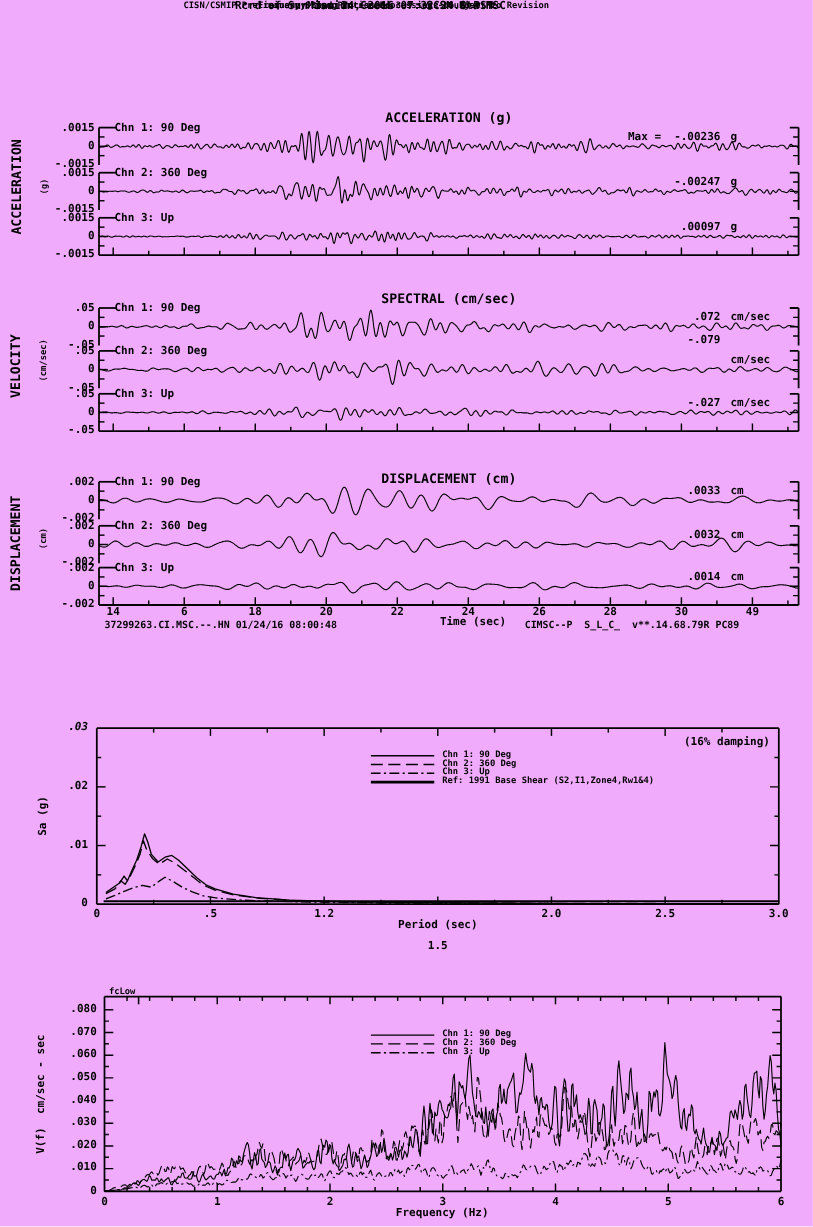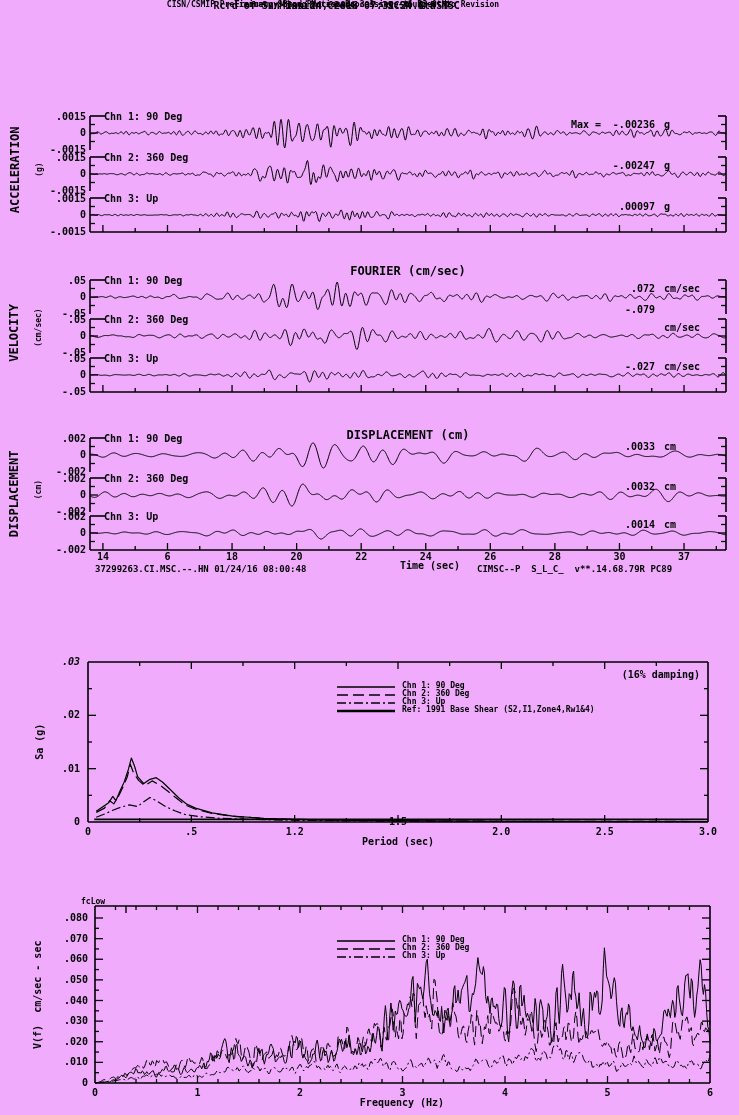--- a/index.html
+++ b/index.html
@@ -323,21 +323,22 @@
       <polyline points="95.0,1083.0 96.1,1082.9 97.2,1082.6 98.3,1082.4 99.4,1082.3 100.5,1082.3 101.6,1082.2 102.7,1082.0 103.8,1082.1 104.9,1082.1 106.0,1081.8 107.1,1081.6 108.2,1081.9 109.3,1082.1 110.4,1081.6 111.5,1080.8 112.6,1080.1 113.7,1079.7 114.8,1080.3 115.9,1080.5 117.0,1079.2 118.1,1078.1 119.2,1077.9 120.3,1076.5 121.4,1075.4 122.5,1075.6 123.6,1075.5 124.7,1076.6 125.8,1077.9 126.9,1076.4 128.0,1073.9 129.1,1073.0 130.2,1072.3 131.3,1072.1 132.4,1073.2 133.5,1074.0 134.6,1072.0 135.7,1068.7 136.8,1069.6 137.9,1072.8 139.0,1072.7 140.1,1072.8 141.2,1073.0 142.3,1070.9 143.4,1071.9 144.5,1074.6 145.6,1073.5 146.7,1071.7 147.8,1073.3 148.9,1074.4 150.0,1073.0 151.1,1072.3 152.2,1071.0 153.3,1070.7 154.4,1073.9 155.5,1076.8 156.6,1077.1 157.7,1074.5 158.8,1072.4 159.9,1073.1 161.0,1071.5 162.1,1069.4 163.2,1070.4 164.3,1070.1 165.4,1066.7 166.5,1066.3 167.6,1070.2 168.7,1071.2 169.8,1070.9 170.9,1070.2 172.0,1068.3 173.1,1067.8 174.2,1065.1 175.3,1065.5 176.4,1069.4 177.5,1068.8 178.6,1069.1 179.7,1073.0 180.8,1074.7 181.9,1073.5 183.0,1070.1 184.1,1067.6 185.2,1068.9 186.3,1071.6 187.4,1072.7 188.5,1071.6 189.6,1070.6 190.7,1069.3 191.8,1069.2 192.9,1071.0 194.0,1072.0 195.1,1071.6 196.2,1068.7 197.3,1067.5 198.4,1067.7 199.5,1065.3 200.6,1066.1 201.7,1069.0 202.8,1065.9 203.9,1062.9 205.0,1067.2 206.1,1066.8 207.2,1061.5 208.3,1061.9 209.4,1059.0 210.5,1052.8 211.6,1054.2 212.7,1061.0 213.8,1060.5 214.9,1055.3 216.0,1057.5 217.1,1057.7 218.2,1054.0 219.3,1056.1 220.4,1055.2 221.5,1048.8 222.6,1044.7 223.7,1040.8 224.8,1038.6 225.9,1041.1 227.0,1048.7 228.1,1059.5 229.2,1062.7 230.3,1054.9 231.4,1047.8 232.5,1051.5 233.6,1059.3 234.7,1057.6 235.8,1045.7 236.9,1044.3 238.0,1053.6 239.1,1055.4 240.2,1056.8 241.3,1061.4 242.4,1059.8 243.5,1056.7 244.6,1056.1 245.7,1057.4 246.8,1062.7 247.9,1066.1 249.0,1063.5 250.1,1059.9 251.2,1062.0 252.3,1065.7 253.4,1065.8 254.5,1061.9 255.6,1061.2 256.7,1061.5 257.8,1051.9 258.9,1048.3 260.0,1053.6 261.1,1050.0 262.2,1049.3 263.3,1059.6 264.4,1064.2 265.5,1058.9 266.6,1054.4 267.7,1054.7 268.8,1052.1 269.9,1045.9 271.0,1044.0 272.1,1046.2 273.2,1048.4 274.3,1055.2 275.4,1062.0 276.5,1060.9 277.6,1059.0 278.7,1057.8 279.8,1056.7 280.9,1057.5 282.0,1055.5 283.1,1056.9 284.2,1061.4 285.3,1063.4 286.4,1062.0 287.5,1054.7 288.6,1046.3 289.7,1045.9 290.8,1056.1 291.9,1058.0 293.0,1045.2 294.1,1041.2 295.2,1042.9 296.3,1036.4 297.4,1038.0 298.5,1047.5 299.6,1043.5 300.7,1041.1 301.8,1053.6 302.9,1058.1 304.0,1054.4 305.1,1057.7 306.2,1059.7 307.3,1060.5 308.4,1064.1 309.5,1062.9 310.6,1061.0 311.7,1059.3 312.8,1054.0 313.9,1054.2 315.0,1052.5 316.1,1043.6 317.2,1040.1 318.3,1045.7 319.4,1055.4 320.5,1061.0 321.6,1060.0 322.7,1051.7 323.8,1048.7 324.9,1052.5 326.0,1050.9 327.1,1055.9 328.2,1062.5 329.3,1060.1 330.4,1054.1 331.5,1050.0 332.6,1054.8 333.7,1061.3 334.8,1059.8 335.9,1053.9 337.0,1051.2 338.1,1045.6 339.2,1039.0 340.3,1040.8 341.4,1046.3 342.5,1051.4 343.6,1049.7 344.7,1041.3 345.8,1040.1 346.9,1047.7 348.0,1043.7 349.1,1034.9 350.2,1042.0 351.3,1052.1 352.4,1053.6 353.5,1054.8 354.6,1051.8 355.7,1049.2 356.8,1054.6 357.9,1050.5 359.0,1043.2 360.1,1043.0 361.2,1047.4 362.3,1051.9 363.4,1045.9 364.5,1045.2 365.6,1054.0 366.7,1051.8 367.8,1046.4 368.9,1048.2 370.0,1052.0 371.1,1047.3 372.2,1033.9 373.3,1033.6 374.4,1041.3 375.5,1043.3 376.6,1035.6 377.7,1026.5 378.8,1027.7 379.9,1033.8 381.0,1047.0 382.1,1051.2 383.2,1035.8 384.3,1017.0 385.4,1005.6 386.5,1016.4 387.6,1039.8 388.7,1039.7 389.8,1015.8 390.9,1003.0 392.0,1013.6 393.1,1030.2 394.2,1025.7 395.3,1011.0 396.4,1014.4 397.5,1013.7 398.6,1004.0 399.7,1000.3 400.8,1002.2 401.9,1008.6 403.1,1010.7 404.2,1014.4 405.3,1016.0 406.4,1016.4 407.5,1015.0 408.6,1009.2 409.7,1007.5 410.8,995.4 411.9,980.1 413.0,976.5 414.1,996.9 415.2,1022.1 416.3,1007.1 417.4,983.4 418.5,986.2 419.6,989.0 420.7,986.8 421.8,994.0 422.9,998.8 424.0,990.1 425.1,975.3 426.2,962.2 427.3,959.2 428.4,975.8 429.5,993.4 430.6,1000.4 431.7,1009.0 432.8,1014.9 433.9,1015.6 435.0,1010.6 436.1,1012.1 437.2,1016.2 438.3,1010.8 439.4,1020.4 440.5,1021.4 441.6,1006.4 442.7,1019.7 443.8,1033.0 444.9,1021.8 446.0,1015.9 447.1,1010.0 448.2,1008.1 449.3,1021.5 450.4,1020.3 451.5,1013.7 452.6,1009.4 453.7,989.3 454.8,985.7 455.9,1003.0 457.0,1000.2 458.1,990.1 459.2,1001.5 460.3,1003.4 461.4,990.6 462.5,987.7 463.6,984.7 464.7,982.7 465.8,979.2 466.9,975.5 468.0,993.8 469.1,1011.6 470.2,1011.4 471.3,1001.1 472.4,993.5 473.5,994.8 474.6,989.8 475.7,983.2 476.8,967.9 477.9,957.6 479.0,965.8 480.1,971.3 481.2,973.4 482.3,974.6 483.4,966.6 484.5,973.0 485.6,996.4 486.7,1003.2 487.8,996.2 488.9,1003.0 490.0,1013.5 491.1,999.9 492.2,997.8 493.3,1006.7 494.4,1006.0 495.5,1008.8 496.6,1004.0 497.7,1004.7 498.8,1018.5 499.9,1025.6 501.0,1026.7 502.1,1021.1 503.2,1002.4 504.3,987.5 505.4,989.1 506.5,1010.2 507.6,1034.8 508.7,1041.8 509.8,1027.1 510.9,1001.3 512.0,989.3 513.1,980.8 514.2,984.0 515.3,1012.8 516.4,1028.3 517.5,1028.2 518.6,1016.2 519.7,987.0 520.8,985.2 521.9,1006.0 523.0,1002.6 524.1,995.3 525.2,1010.7 526.3,1017.3 527.4,1013.2 528.5,1016.7 529.6,1019.1 530.7,1024.3 531.8,1031.3 532.9,1030.2 534.0,1014.4 535.1,998.5 536.2,1006.3 537.3,1030.7 538.4,1030.8 539.5,1005.1 540.6,999.6 541.7,1004.4 542.8,1009.6 543.9,1030.0 545.0,1031.9 546.1,1019.9 547.2,1016.4 548.3,1003.5 549.4,1006.2 550.5,1030.7 551.6,1042.4 552.7,1039.9 553.8,1032.9 554.9,1017.7 556.0,992.6 557.1,987.6 558.2,1010.7 559.3,1023.5 560.4,1004.4 561.5,973.5 562.6,964.3 563.7,977.0 564.8,988.4 565.9,999.2 567.0,1012.3 568.1,1009.3 569.2,993.7 570.3,995.0 571.4,999.7 572.5,975.4 573.6,971.0 574.7,990.7 575.8,996.4 576.9,1008.7 578.0,1005.1 579.1,992.8 580.2,1010.0 581.3,1026.1 582.4,1015.9 583.5,1008.5 584.6,1024.6 585.7,1037.8 586.8,1037.2 587.9,1036.0 589.0,1021.0 590.1,992.1 591.2,994.6 592.3,1010.4 593.4,1000.0 594.5,992.5 595.6,997.4 596.7,990.8 597.8,992.3 598.9,1012.6 600.0,1014.5 601.1,1010.2 602.2,1001.0 603.3,968.3 604.4,947.8 605.5,960.9 606.6,976.2 607.7,979.5 608.8,983.1 609.9,988.2 611.0,998.7 612.1,994.8 613.2,983.5 614.3,977.7 615.4,982.6 616.5,1001.4 617.6,1014.0 618.7,1024.2 619.8,1026.3 620.9,1011.5 622.0,1007.8 623.1,1023.0 624.2,1027.6 625.3,1017.0 626.4,1012.7 627.5,1014.4 628.6,1004.3 629.7,1007.4 630.8,1027.6 631.9,1030.8 633.0,1026.7 634.1,1031.6 635.2,1035.5 636.3,1036.7 637.4,1040.0 638.5,1032.3 639.6,1025.6 640.7,1035.0 641.8,1040.1 642.9,1042.0 644.0,1047.3 645.1,1047.5 646.2,1039.3 647.3,1033.9 648.4,1039.6 649.5,1040.7 650.6,1042.2 651.7,1045.9 652.8,1037.4 653.9,1028.5 655.0,1030.9 656.1,1039.6 657.2,1041.1 658.3,1038.6 659.4,1036.9 660.5,1034.6 661.6,1034.1 662.7,1022.8 663.8,1011.3 664.9,1009.9 666.0,1013.6 667.1,1016.3 668.2,1008.9 669.3,1012.7 670.4,1017.7 671.5,1007.0 672.6,1000.4 673.7,1004.7 674.8,1017.4 675.9,1012.2 677.0,988.1 678.1,985.6 679.2,998.2 680.3,1006.1 681.4,1013.7 682.5,1015.9 683.6,1004.1 684.7,983.9 685.8,975.5 686.9,975.2 688.0,973.7 689.1,990.0 690.2,998.2 691.3,978.7 692.4,981.7 693.5,1005.4 694.6,1017.4 695.7,1010.0 696.8,995.2 697.9,987.4 699.0,972.1 700.1,959.7 701.2,965.3 702.3,986.5 703.4,994.4 704.5,984.6 705.6,992.0 706.7,1012.7 707.8,1026.9 708.9,1029.7 710.0,1042.6" fill="none" stroke="#000" stroke-width="1" stroke-linejoin="round"></polyline>
       <polyline points="95.0,1083.0 96.1,1082.7 97.2,1082.5 98.3,1082.5 99.4,1082.1 100.5,1081.5 101.6,1081.0 102.7,1080.2 103.8,1079.7 104.9,1079.7 106.0,1079.8 107.1,1079.3 108.2,1079.0 109.3,1079.4 110.4,1078.5 111.5,1077.6 112.6,1077.3 113.7,1077.0 114.8,1077.9 115.9,1078.6 117.0,1077.4 118.1,1076.6 119.2,1077.5 120.3,1076.4 121.4,1074.7 122.5,1076.4 123.6,1076.2 124.7,1073.3 125.8,1073.9 126.9,1075.6 128.0,1074.3 129.1,1072.3 130.2,1071.6 131.3,1070.8 132.4,1069.5 133.5,1068.0 134.6,1067.8 135.7,1068.0 136.8,1066.3 137.9,1065.4 139.0,1066.7 140.1,1067.4 141.2,1065.3 142.3,1065.6 143.4,1068.3 144.5,1066.9 145.6,1063.5 146.7,1060.4 147.8,1059.1 148.9,1061.3 150.0,1064.9 151.1,1064.8 152.2,1060.9 153.3,1061.9 154.4,1067.3 155.5,1065.4 156.6,1060.5 157.7,1062.1 158.8,1062.5 159.9,1059.2 161.0,1059.5 162.1,1059.5 163.2,1060.2 164.3,1063.1 165.4,1062.3 166.5,1061.8 167.6,1064.0 168.7,1066.6 169.8,1069.6 170.9,1071.5 172.0,1072.0 173.1,1071.9 174.2,1071.6 175.3,1067.7 176.4,1064.6 177.5,1067.7 178.6,1069.1 179.7,1064.7 180.8,1061.4 181.9,1060.2 183.0,1061.5 184.1,1065.4 185.2,1067.7 186.3,1064.6 187.4,1059.0 188.5,1056.4 189.6,1059.1 190.7,1061.9 191.8,1060.6 192.9,1061.3 194.0,1063.2 195.1,1062.9 196.2,1063.1 197.3,1064.6 198.4,1065.2 199.5,1063.8 200.6,1060.8 201.7,1057.4 202.8,1059.0 203.9,1066.0 205.0,1069.0 206.1,1068.1 207.2,1068.6 208.3,1066.4 209.4,1064.8 210.5,1064.5 211.6,1059.7 212.7,1055.6 213.8,1058.4 214.9,1062.6 216.0,1058.9 217.1,1050.8 218.2,1051.8 219.3,1059.1 220.4,1057.2 221.5,1051.4 222.6,1050.6 223.7,1050.3 224.8,1051.0 225.9,1055.5 227.0,1058.4 228.1,1055.4 229.2,1054.2 230.3,1057.6 231.4,1055.6 232.5,1051.1 233.6,1049.2 234.7,1043.1 235.8,1038.5 236.9,1042.1 238.0,1043.8 239.1,1039.7 240.2,1043.8 241.3,1055.2 242.4,1059.5 243.5,1056.6 244.6,1050.3 245.7,1045.5 246.8,1046.2 247.9,1049.2 249.0,1052.4 250.1,1058.3 251.2,1064.9 252.3,1068.2 253.4,1062.8 254.5,1050.2 255.6,1044.0 256.7,1046.9 257.8,1050.8 258.9,1051.9 260.0,1054.5 261.1,1060.0 262.2,1059.9 263.3,1055.4 264.4,1054.4 265.5,1053.2 266.6,1051.8 267.7,1055.5 268.8,1058.3 269.9,1056.8 271.0,1056.2 272.1,1054.5 273.2,1050.8 274.3,1054.8 275.4,1057.6 276.5,1054.8 277.6,1056.7 278.7,1054.0 279.8,1047.7 280.9,1048.7 282.0,1052.9 283.1,1055.7 284.2,1056.0 285.3,1055.7 286.4,1052.4 287.5,1050.9 288.6,1050.8 289.7,1043.1 290.8,1036.9 291.9,1035.5 293.0,1040.4 294.1,1046.4 295.2,1046.2 296.3,1049.5 297.4,1049.2 298.5,1044.2 299.6,1040.3 300.7,1036.9 301.8,1038.9 302.9,1046.7 304.0,1055.7 305.1,1053.9 306.2,1046.0 307.3,1050.6 308.4,1061.1 309.5,1061.5 310.6,1053.2 311.7,1049.8 312.8,1049.9 313.9,1047.1 315.0,1052.5 316.1,1061.4 317.2,1060.1 318.3,1057.7 319.4,1057.7 320.5,1050.8 321.6,1044.8 322.7,1046.1 323.8,1050.6 324.9,1055.9 326.0,1053.8 327.1,1044.2 328.2,1043.3 329.3,1046.2 330.4,1046.2 331.5,1051.0 332.6,1055.1 333.7,1056.5 334.8,1055.1 335.9,1054.8 337.0,1050.5 338.1,1036.7 339.2,1037.3 340.3,1043.0 341.4,1039.2 342.5,1042.9 343.6,1048.5 344.7,1048.6 345.8,1040.0 346.9,1027.0 348.0,1028.7 349.1,1040.9 350.2,1050.5 351.3,1053.4 352.4,1051.0 353.5,1052.9 354.6,1050.3 355.7,1045.8 356.8,1045.2 357.9,1037.5 359.0,1040.2 360.1,1054.5 361.2,1054.7 362.3,1043.2 363.4,1036.9 364.5,1040.5 365.6,1045.6 366.7,1041.1 367.8,1031.5 368.9,1028.8 370.0,1033.6 371.1,1040.9 372.2,1041.5 373.3,1029.6 374.4,1023.4 375.5,1025.5 376.6,1023.7 377.7,1023.9 378.8,1026.8 379.9,1035.9 381.0,1047.1 382.1,1044.4 383.2,1032.1 384.3,1027.4 385.4,1036.5 386.5,1040.2 387.6,1031.2 388.7,1026.7 389.8,1025.8 390.9,1018.0 392.0,1008.8 393.1,1013.1 394.2,1031.8 395.3,1037.2 396.4,1026.4 397.5,1033.5 398.6,1039.0 399.7,1020.8 400.8,1018.2 401.9,1038.8 403.1,1033.7 404.2,1013.5 405.3,1014.1 406.4,1009.9 407.5,1003.9 408.6,1005.1 409.7,996.9 410.8,998.8 411.9,1006.6 413.0,993.4 414.1,993.9 415.2,1023.6 416.3,1038.6 417.4,1022.6 418.5,1005.4 419.6,1003.7 420.7,1002.3 421.8,998.2 422.9,996.5 424.0,1010.8 425.1,1017.6 426.2,1005.7 427.3,1012.1 428.4,1018.2 429.5,1014.2 430.6,1023.0 431.7,1029.0 432.8,1007.9 433.9,979.4 435.0,980.2 436.1,990.6 437.2,1000.3 438.3,1022.8 439.4,1031.8 440.5,1033.7 441.6,1036.3 442.7,1031.5 443.8,1020.6 444.9,1010.2 446.0,1017.8 447.1,1020.3 448.2,1011.6 449.3,1020.0 450.4,1028.8 451.5,1014.2 452.6,1002.8 453.7,1007.7 454.8,1013.9 455.9,1016.1 457.0,1022.8 458.1,1034.3 459.2,1038.6 460.3,1036.9 461.4,1031.7 462.5,1026.9 463.6,1026.1 464.7,1032.0 465.8,1040.6 466.9,1042.5 468.0,1031.5 469.1,1025.8 470.2,1027.1 471.3,1014.6 472.4,1016.3 473.5,1036.7 474.6,1045.1 475.7,1030.4 476.8,1010.3 477.9,1017.6 479.0,1025.3 480.1,1022.6 481.2,1035.0 482.3,1043.7 483.4,1035.0 484.5,1026.8 485.6,1029.0 486.7,1021.4 487.8,1015.6 488.9,1032.9 490.0,1033.9 491.1,1015.1 492.2,1012.1 493.3,1016.3 494.4,1020.1 495.5,1023.2 496.6,1022.7 497.7,1025.3 498.8,1031.3 499.9,1029.6 501.0,1024.9 502.1,1026.7 503.2,1028.6 504.3,1038.4 505.4,1041.1 506.5,1031.5 507.6,1030.5 508.7,1033.5 509.8,1032.3 510.9,1020.8 512.0,1000.7 513.1,988.5 514.2,989.0 515.3,992.8 516.4,1001.4 517.5,1008.3 518.6,1004.0 519.7,1007.8 520.8,1024.4 521.9,1023.8 523.0,1015.4 524.1,1025.4 525.2,1035.3 526.3,1029.5 527.4,1018.7 528.5,1020.2 529.6,1019.7 530.7,1010.4 531.8,1013.1 532.9,1024.8 534.0,1036.1 535.1,1045.5 536.2,1051.5 537.3,1045.1 538.4,1033.4 539.5,1029.2 540.6,1030.9 541.7,1037.4 542.8,1034.0 543.9,1021.1 545.0,1020.5 546.1,1026.3 547.2,1026.7 548.3,1033.0 549.4,1045.1 550.5,1044.7 551.6,1038.2 552.7,1042.5 553.8,1042.0 554.9,1028.7 556.0,1022.6 557.1,1035.1 558.2,1042.0 559.3,1037.6 560.4,1039.0 561.5,1037.9 562.6,1035.9 563.7,1027.6 564.8,1026.8 565.9,1039.7 567.0,1035.6 568.1,1023.2 569.2,1023.6 570.3,1034.9 571.4,1041.3 572.5,1041.9 573.6,1034.9 574.7,1018.9 575.8,1011.4 576.9,1018.3 578.0,1036.6 579.1,1044.7 580.2,1038.3 581.3,1040.0 582.4,1038.8 583.5,1033.8 584.6,1035.2 585.7,1030.9 586.8,1034.1 587.9,1038.8 589.0,1034.8 590.1,1034.1 591.2,1030.9 592.3,1030.6 593.4,1033.1 594.5,1031.7 595.6,1031.5 596.7,1029.3 597.8,1027.9 598.9,1034.0 600.0,1040.3 601.1,1042.5 602.2,1046.3 603.3,1045.5 604.4,1043.0 605.5,1045.2 606.6,1042.1 607.7,1040.8 608.8,1045.3 609.9,1046.3 611.0,1047.8 612.1,1054.0 613.2,1051.6 614.3,1048.4 615.4,1054.5 616.5,1057.2 617.6,1052.9 618.7,1044.4 619.8,1041.8 620.9,1046.3 622.0,1051.9 623.1,1058.4 624.2,1059.6 625.3,1057.7 626.4,1054.6 627.5,1046.5 628.6,1043.2 629.7,1049.5 630.8,1052.6 631.9,1041.9 633.0,1033.8 634.1,1041.8 635.2,1048.9 636.3,1047.9 637.4,1048.8 638.5,1052.1 639.6,1050.3 640.7,1042.2 641.8,1043.0 642.9,1049.7 644.0,1042.5 645.1,1037.8 646.2,1040.2 647.3,1035.8 648.4,1041.4 649.5,1049.7 650.6,1042.8 651.7,1035.2 652.8,1034.6 653.9,1041.6 655.0,1051.1 656.1,1047.8 657.2,1039.9 658.3,1047.0 659.4,1054.3 660.5,1045.6 661.6,1039.3 662.7,1037.8 663.8,1037.0 664.9,1041.7 666.0,1042.3 667.1,1044.4 668.2,1053.0 669.3,1057.6 670.4,1052.9 671.5,1037.8 672.6,1022.9 673.7,1020.3 674.8,1021.3 675.9,1027.3 677.0,1033.3 678.1,1030.1 679.2,1036.0 680.3,1039.3 681.4,1029.3 682.5,1020.0 683.6,1019.2 684.7,1021.8 685.8,1019.1 686.9,1016.9 688.0,1021.3 689.1,1031.7 690.2,1029.7 691.3,1027.6 692.4,1043.1 693.5,1045.8 694.6,1038.3 695.7,1037.7 696.8,1034.5 697.9,1033.0 699.0,1034.9 700.1,1031.4 701.2,1022.6 702.3,1022.4 703.4,1030.5 704.5,1031.6 705.6,1027.9 706.7,1028.9 707.8,1030.9 708.9,1028.7 710.0,1020.7" fill="none" stroke="#000" stroke-width="1" stroke-linejoin="round" stroke-dasharray="11,5"></polyline>
       <polyline points="95.0,1083.0 96.1,1082.9 97.2,1082.7 98.3,1082.6 99.4,1082.5 100.5,1082.4 101.6,1082.3 102.7,1082.3 103.8,1082.1 104.9,1081.9 106.0,1081.7 107.1,1081.5 108.2,1081.3 109.3,1081.4 110.4,1081.2 111.5,1081.0 112.6,1081.2 113.7,1080.9 114.8,1080.6 115.9,1080.6 117.0,1080.4 118.1,1080.1 119.2,1079.8 120.3,1079.6 121.4,1080.1 122.5,1080.0 123.6,1079.4 124.7,1079.7 125.8,1080.5 126.9,1080.3 128.0,1079.3 129.1,1078.4 130.2,1077.8 131.3,1077.5 132.4,1078.0 133.5,1078.8 134.6,1079.0 135.7,1078.0 136.8,1076.8 137.9,1077.1 139.0,1078.7 140.1,1079.5 141.2,1078.4 142.3,1076.5 143.4,1076.1 144.5,1076.3 145.6,1075.6 146.7,1075.0 147.8,1075.7 148.9,1077.1 150.0,1077.2 151.1,1076.5 152.2,1075.7 153.3,1075.2 154.4,1075.2 155.5,1074.7 156.6,1074.2 157.7,1074.3 158.8,1073.8 159.9,1074.4 161.0,1076.1 162.1,1075.7 163.2,1074.8 164.3,1075.9 165.4,1076.5 166.5,1076.1 167.6,1076.1 168.7,1075.7 169.8,1075.2 170.9,1075.9 172.0,1076.7 173.1,1076.1 174.2,1076.6 175.3,1078.1 176.4,1078.3 177.5,1077.9 178.6,1077.8 179.7,1077.9 180.8,1076.6 181.9,1076.0 183.0,1077.2 184.1,1077.5 185.2,1077.3 186.3,1077.5 187.4,1076.7 188.5,1075.5 189.6,1075.6 190.7,1077.1 191.8,1078.3 192.9,1077.2 194.0,1075.4 195.1,1074.7 196.2,1074.5 197.3,1075.8 198.4,1076.8 199.5,1076.0 200.6,1076.5 201.7,1077.3 202.8,1076.8 203.9,1075.8 205.0,1074.2 206.1,1073.0 207.2,1073.5 208.3,1074.5 209.4,1075.0 210.5,1075.0 211.6,1074.7 212.7,1074.6 213.8,1074.7 214.9,1074.0 216.0,1072.4 217.1,1070.8 218.2,1070.8 219.3,1072.4 220.4,1072.6 221.5,1071.6 222.6,1071.9 223.7,1071.8 224.8,1072.1 225.9,1070.5 227.0,1067.7 228.1,1067.2 229.2,1068.3 230.3,1069.5 231.4,1069.7 232.5,1070.1 233.6,1070.9 234.7,1071.2 235.8,1069.9 236.9,1067.7 238.0,1068.4 239.1,1071.0 240.2,1070.0 241.3,1067.4 242.4,1066.5 243.5,1066.0 244.6,1067.4 245.7,1070.1 246.8,1071.3 247.9,1072.4 249.0,1072.3 250.1,1070.9 251.2,1070.5 252.3,1068.5 253.4,1068.1 254.5,1069.3 255.6,1067.9 256.7,1067.0 257.8,1066.8 258.9,1068.7 260.0,1071.0 261.1,1069.0 262.2,1068.9 263.3,1070.1 264.4,1068.5 265.5,1068.3 266.6,1070.1 267.7,1072.3 268.8,1074.0 269.9,1072.4 271.0,1069.5 272.1,1068.4 273.2,1067.6 274.3,1067.6 275.4,1068.2 276.5,1069.2 277.6,1071.0 278.7,1071.7 279.8,1072.0 280.9,1071.6 282.0,1069.8 283.1,1068.0 284.2,1068.7 285.3,1069.8 286.4,1068.2 287.5,1068.9 288.6,1071.0 289.7,1070.2 290.8,1068.7 291.9,1067.1 293.0,1067.7 294.1,1071.8 295.2,1073.4 296.3,1071.2 297.4,1068.3 298.5,1066.4 299.6,1064.6 300.7,1064.6 301.8,1067.6 302.9,1070.2 304.0,1070.6 305.1,1068.9 306.2,1066.6 307.3,1067.3 308.4,1067.7 309.5,1065.5 310.6,1065.3 311.7,1064.1 312.8,1061.8 313.9,1061.5 315.0,1062.1 316.1,1065.3 317.2,1067.8 318.3,1066.4 319.4,1067.0 320.5,1069.0 321.6,1069.8 322.7,1069.6 323.8,1068.4 324.9,1069.4 326.0,1070.0 327.1,1066.1 328.2,1065.4 329.3,1067.9 330.4,1066.3 331.5,1067.4 332.6,1070.4 333.7,1070.2 334.8,1068.7 335.9,1065.3 337.0,1063.9 338.1,1067.2 339.2,1071.6 340.3,1072.8 341.4,1070.6 342.5,1068.3 343.6,1067.0 344.7,1066.0 345.8,1067.1 346.9,1069.1 348.0,1069.7 349.1,1070.5 350.2,1069.3 351.3,1068.8 352.4,1070.3 353.5,1068.9 354.6,1066.0 355.7,1066.2 356.8,1068.8 357.9,1066.7 359.0,1063.2 360.1,1065.5 361.2,1065.3 362.3,1063.7 363.4,1066.6 364.5,1066.0 365.6,1064.7 366.7,1067.3 367.8,1069.5 368.9,1068.1 370.0,1063.2 371.1,1061.4 372.2,1063.4 373.3,1062.5 374.4,1059.6 375.5,1059.5 376.6,1061.8 377.7,1062.9 378.8,1061.3 379.9,1058.8 381.0,1058.5 382.1,1061.8 383.2,1066.1 384.3,1065.8 385.4,1063.3 386.5,1062.6 387.6,1064.7 388.7,1068.8 389.8,1070.6 390.9,1067.3 392.0,1062.8 393.1,1061.6 394.2,1061.6 395.3,1063.0 396.4,1065.9 397.5,1068.2 398.6,1069.0 399.7,1067.8 400.8,1067.8 401.9,1070.2 403.1,1071.1 404.2,1069.5 405.3,1068.5 406.4,1067.8 407.5,1065.3 408.6,1062.4 409.7,1060.2 410.8,1059.8 411.9,1062.7 413.0,1067.2 414.1,1068.1 415.2,1066.4 416.3,1067.6 417.4,1068.0 418.5,1065.7 419.6,1064.5 420.7,1063.8 421.8,1063.3 422.9,1066.1 424.0,1067.2 425.1,1064.1 426.2,1062.5 427.3,1060.5 428.4,1057.9 429.5,1059.9 430.6,1063.1 431.7,1062.6 432.8,1061.4 433.9,1060.8 435.0,1059.9 436.1,1064.3 437.2,1068.4 438.3,1064.6 439.4,1061.4 440.5,1062.6 441.6,1060.0 442.7,1055.6 443.8,1054.5 444.9,1058.3 446.0,1064.8 447.1,1065.5 448.2,1061.8 449.3,1062.3 450.4,1066.8 451.5,1068.7 452.6,1069.6 453.7,1069.8 454.8,1069.7 455.9,1070.7 457.0,1071.6 458.1,1070.0 459.2,1066.8 460.3,1066.6 461.4,1069.1 462.5,1070.0 463.6,1068.2 464.7,1067.5 465.8,1068.1 466.9,1068.8 468.0,1068.1 469.1,1068.6 470.2,1070.6 471.3,1068.8 472.4,1066.2 473.5,1065.2 474.6,1062.0 475.7,1059.0 476.8,1060.0 477.9,1062.8 479.0,1063.4 480.1,1062.5 481.2,1061.6 482.3,1060.3 483.4,1060.1 484.5,1060.6 485.6,1059.7 486.7,1060.4 487.8,1064.1 488.9,1066.6 490.0,1068.3 491.1,1067.9 492.2,1065.4 493.3,1063.2 494.4,1060.2 495.5,1061.3 496.6,1063.4 497.7,1062.5 498.8,1061.9 499.9,1058.2 501.0,1056.0 502.1,1056.3 503.2,1055.9 504.3,1059.5 505.4,1065.0 506.5,1066.2 507.6,1061.4 508.7,1058.6 509.8,1059.8 510.9,1060.5 512.0,1063.7 513.1,1064.4 514.2,1058.9 515.3,1057.3 516.4,1058.8 517.5,1057.0 518.6,1054.9 519.7,1056.4 520.8,1059.5 521.9,1058.2 523.0,1059.1 524.1,1060.6 525.2,1056.6 526.3,1057.0 527.4,1058.5 528.5,1055.2 529.6,1051.8 530.7,1048.9 531.8,1048.6 532.9,1049.8 534.0,1051.5 535.1,1057.6 536.2,1061.6 537.3,1059.6 538.4,1058.1 539.5,1059.4 540.6,1060.2 541.7,1055.4 542.8,1050.7 543.9,1051.7 545.0,1052.3 546.1,1054.0 547.2,1058.6 548.3,1059.3 549.4,1057.2 550.5,1057.7 551.6,1055.3 552.7,1048.6 553.8,1045.9 554.9,1046.4 556.0,1045.6 557.1,1045.4 558.2,1047.7 559.3,1050.2 560.4,1048.4 561.5,1051.1 562.6,1057.9 563.7,1059.7 564.8,1057.0 565.9,1050.9 567.0,1050.6 568.1,1057.1 569.2,1059.4 570.3,1054.8 571.4,1052.2 572.5,1057.7 573.6,1062.5 574.7,1060.1 575.8,1056.4 576.9,1053.8 578.0,1053.1 579.1,1052.8 580.2,1052.5 581.3,1053.6 582.4,1055.2 583.5,1058.7 584.6,1060.9 585.7,1062.2 586.8,1063.8 587.9,1062.8 589.0,1060.9 590.1,1059.7 591.2,1061.9 592.3,1067.0 593.4,1067.4 594.5,1065.3 595.6,1064.7 596.7,1064.1 597.8,1067.2 598.9,1067.5 600.0,1064.3 601.1,1065.2 602.2,1063.3 603.3,1062.6 604.4,1065.4 605.5,1064.0 606.6,1061.1 607.7,1063.2 608.8,1066.3 609.9,1065.7 611.0,1064.8 612.1,1062.7 613.2,1060.8 614.3,1062.9 615.4,1067.6 616.5,1071.4 617.6,1070.7 618.7,1068.7 619.8,1068.4 620.9,1065.9 622.0,1062.7 623.1,1063.9 624.2,1066.0 625.3,1066.4 626.4,1066.0 627.5,1065.1 628.6,1063.9 629.7,1062.6 630.8,1064.0 631.9,1065.0 633.0,1059.9 634.1,1055.9 635.2,1059.7 636.3,1062.8 637.4,1060.6 638.5,1061.3 639.6,1063.1 640.7,1064.4 641.8,1066.1 642.9,1067.3 644.0,1067.5 645.1,1063.6 646.2,1059.6 647.3,1061.0 648.4,1063.6 649.5,1064.1 650.6,1065.4 651.7,1066.3 652.8,1063.9 653.9,1060.0 655.0,1057.7 656.1,1060.0 657.2,1063.8 658.3,1061.1 659.4,1057.4 660.5,1057.8 661.6,1060.0 662.7,1062.7 663.8,1062.5 664.9,1061.5 666.0,1061.2 667.1,1061.9 668.2,1065.2 669.3,1065.7 670.4,1065.0 671.5,1066.9 672.6,1067.6 673.7,1067.1 674.8,1064.7 675.9,1061.1 677.0,1060.2 678.1,1062.1 679.2,1065.1 680.3,1065.5 681.4,1065.1 682.5,1066.6 683.6,1066.8 684.7,1066.1 685.8,1067.8 686.9,1068.5 688.0,1064.2 689.1,1061.4 690.2,1062.1 691.3,1060.8 692.4,1061.5 693.5,1064.7 694.6,1064.0 695.7,1063.3 696.8,1063.9 697.9,1064.3 699.0,1066.6 700.1,1068.9 701.2,1068.4 702.3,1065.1 703.4,1063.1 704.5,1062.0 705.6,1059.7 706.7,1060.9 707.8,1062.7 708.9,1059.6 710.0,1055.0" fill="none" stroke="#000" stroke-width="1" stroke-linejoin="round" stroke-dasharray="9,3,2,3"></polyline>
     </svg>
 
   <div class="abs ctr f10" style="left:0;top:52;width:739px">Mission Creek     SCSN Sta MSC</div>
   <div class="abs ctr f10" style="left:0;top:63;width:662px">Rcrd of Sun Jan 24, 2016 07:32:24.0 PST</div>
   <div class="abs ctr f8" style="left:0;top:76;width:686px">Frequency Band Processed: 3.3 secs to 23.0 Hz</div>
   <div class="abs ctr f8" style="left:0;top:85;width:666px">CISN/CSMIP Preliminary Strong Motion Processing - Subject to Revision</div>
 
-  <div class="abs ctr f12" style="left:90px;top:265px;width:636px">FOURIER (cm/sec)</div>
+  <div class="abs ctr f12" style="left:90px;top:101px;width:636px">ACCELERATION (g)</div>
+  <div class="abs ctr f12" style="left:90px;top:265px;width:636px">SPECTRAL (cm/sec)</div>
   <div class="abs ctr f12" style="left:90px;top:429px;width:636px">DISPLACEMENT (cm)</div>
 
   <div class="abs vert f12" style="left:-84px;top:163px;width:200px">ACCELERATION</div>
   <div class="abs vert f8" style="left:-60px;top:165px;width:200px">(g)</div>
   <div class="abs vert f12" style="left:-85px;top:326px;width:200px">VELOCITY</div>
   <div class="abs vert f8" style="left:-61px;top:323px;width:200px">(cm/sec)</div>
   <div class="abs vert f12" style="left:-85px;top:487px;width:200px">DISPLACEMENT</div>
   <div class="abs vert f8" style="left:-61px;top:485px;width:200px">(cm)</div>
 
   <div class="abs ctr f10" style="left:330px;top:560px;width:200px">Time (sec)</div>
@@ -350,21 +351,21 @@
   <div class="abs" style="left:337px;top:682px" id="sa-legend"><div class="lrow"><svg width="58" height="7">
           <line x1="0" y1="4" x2="58" y2="4" stroke="#000" stroke-width="1.3"></line>
         </svg><span class="llab">Chn 1: 90 Deg</span></div><div class="lrow"><svg width="58" height="7">
           <line x1="0" y1="4" x2="58" y2="4" stroke="#000" stroke-width="1.3" stroke-dasharray="11,5"></line>
         </svg><span class="llab">Chn 2: 360 Deg</span></div><div class="lrow"><svg width="58" height="7">
           <line x1="0" y1="4" x2="58" y2="4" stroke="#000" stroke-width="1.3" stroke-dasharray="9,3,2,3"></line>
         </svg><span class="llab">Chn 3: Up</span></div><div class="lrow"><svg width="58" height="7">
           <line x1="0" y1="4" x2="58" y2="4" stroke="#000" stroke-width="2.4"></line>
         </svg><span class="llab">Ref: 1991 Base Shear (S2,I1,Zone4,Rw1&amp;4)</span></div></div>
 
-  <div class="abs f8" style="left:81px;top:897px">fcLow</div>
+  <div class="abs f8" style="left:99px;top:897px">fcLow</div>
   <div class="abs vert f10" style="left:-62px;top:989px;width:200px">V(f)  cm/sec - sec</div>
   <div class="abs ctr f10" style="left:302px;top:1097px;width:200px">Frequency (Hz)</div>
   <div class="abs" style="left:337px;top:936px" id="f-legend"><div class="lrow"><svg width="58" height="7">
           <line x1="0" y1="4" x2="58" y2="4" stroke="#000" stroke-width="1.3"></line>
         </svg><span class="llab">Chn 1: 90 Deg</span></div><div class="lrow"><svg width="58" height="7">
           <line x1="0" y1="4" x2="58" y2="4" stroke="#000" stroke-width="1.3" stroke-dasharray="11,5"></line>
         </svg><span class="llab">Chn 2: 360 Deg</span></div><div class="lrow"><svg width="58" height="7">
           <line x1="0" y1="4" x2="58" y2="4" stroke="#000" stroke-width="1.3" stroke-dasharray="9,3,2,3"></line>
         </svg><span class="llab">Chn 3: Up</span></div></div>
 
@@ -426,29 +427,29 @@
       <div class="abs f10" style="left: 664px; top: 519px;">cm</div>
       <div class="abs ctr f10" style="left: 87.9137px; top: 551px; width: 30px;">14</div>
       <div class="abs ctr f10" style="left: 152.482px; top: 551px; width: 30px;">6</div>
       <div class="abs ctr f10" style="left: 217.051px; top: 551px; width: 30px;">18</div>
       <div class="abs ctr f10" style="left: 281.619px; top: 551px; width: 30px;">20</div>
       <div class="abs ctr f10" style="left: 346.188px; top: 551px; width: 30px;">22</div>
       <div class="abs ctr f10" style="left: 410.756px; top: 551px; width: 30px;">24</div>
       <div class="abs ctr f10" style="left: 475.325px; top: 551px; width: 30px;">26</div>
       <div class="abs ctr f10" style="left: 539.893px; top: 551px; width: 30px;">28</div>
       <div class="abs ctr f10" style="left: 604.462px; top: 551px; width: 30px;">30</div>
-      <div class="abs ctr f10" style="left: 669.03px; top: 551px; width: 30px;">37</div>
+      <div class="abs ctr f10" style="left: 669.03px; top: 551px; width: 30px;">49</div>
       <div class="abs rgt f10" style="left: 36px; top: 656px; width: 44px; font-style: italic;">.03</div>
       <div class="abs rgt f10" style="left: 36px; top: 709.333px; width: 44px;">.02</div>
       <div class="abs rgt f10" style="left: 36px; top: 762.667px; width: 44px;">.01</div>
       <div class="abs rgt f10" style="left: 36px; top: 816px; width: 44px;">0</div>
       <div class="abs ctr f10" style="left: 68px; top: 826px; width: 40px;">0</div>
       <div class="abs ctr f10" style="left: 171.333px; top: 826px; width: 40px;">.5</div>
       <div class="abs ctr f10" style="left: 274.667px; top: 826px; width: 40px;">1.2</div>
-      <div class="abs ctr f10" style="left: 378px; top: 816px; width: 40px;">1.5</div>
+      <div class="abs ctr f10" style="left: 378px; top: 855px; width: 40px;">1.5</div>
       <div class="abs ctr f10" style="left: 481.333px; top: 826px; width: 40px;">2.0</div>
       <div class="abs ctr f10" style="left: 584.667px; top: 826px; width: 40px;">2.5</div>
       <div class="abs ctr f10" style="left: 688px; top: 826px; width: 40px;">3.0</div>
       <div class="abs rgt f10" style="left: 40px; top: 912px; width: 48px;">.080</div>
       <div class="abs rgt f10" style="left: 40px; top: 932.625px; width: 48px;">.070</div>
       <div class="abs rgt f10" style="left: 40px; top: 953.25px; width: 48px;">.060</div>
       <div class="abs rgt f10" style="left: 40px; top: 973.875px; width: 48px;">.050</div>
       <div class="abs rgt f10" style="left: 40px; top: 994.5px; width: 48px;">.040</div>
       <div class="abs rgt f10" style="left: 40px; top: 1015.12px; width: 48px;">.030</div>
       <div class="abs rgt f10" style="left: 40px; top: 1035.75px; width: 48px;">.020</div>

